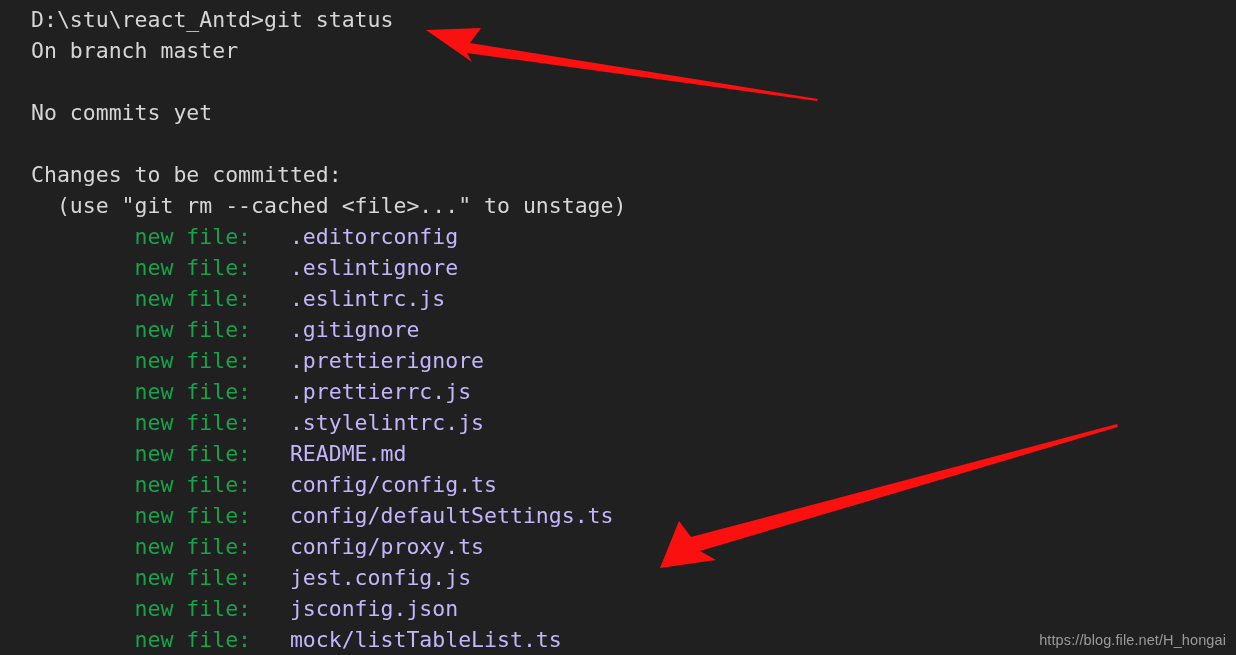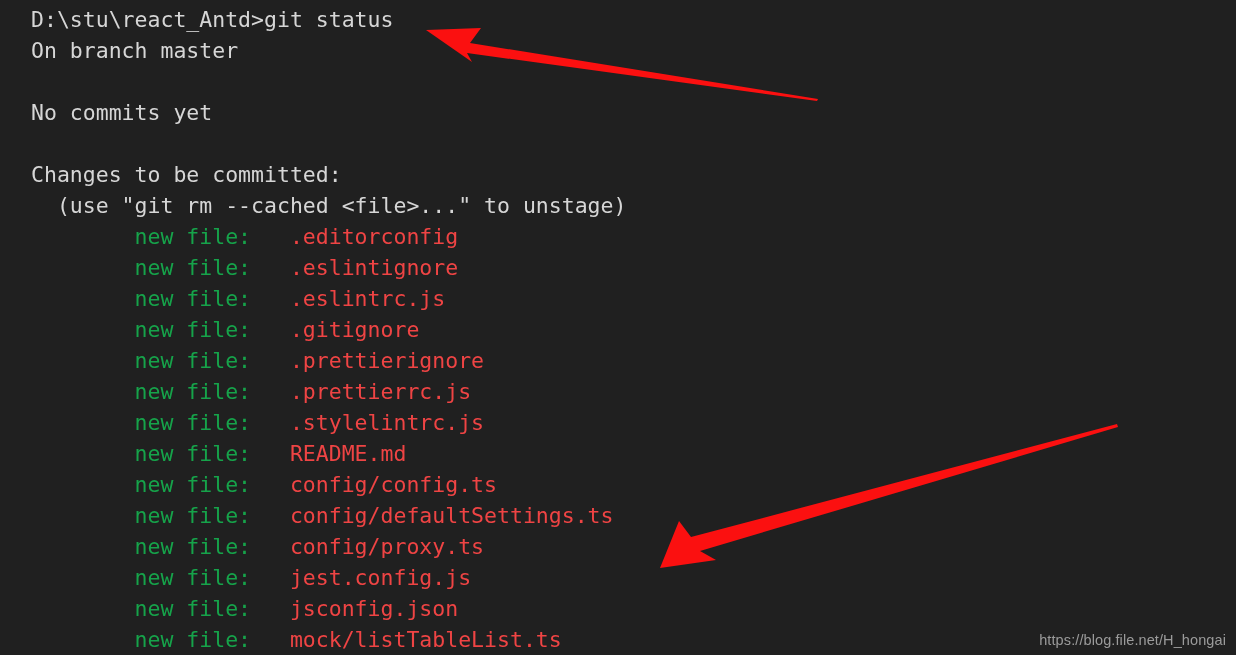--- a/index.html
+++ b/index.html
@@ -32,21 +32,21 @@
     white-space: pre;
     color: #d6d6d6;
   }
   .line.blank {
     color: transparent;
   }
   .status-col {
     color: #16a34a;
   }
   .file-col {
-    color: #ef4444;
+    color: #c4b5fd;
   }
   #arrow-layer {
     position: absolute;
     left: 0;
     top: 0;
     width: 1236px;
     height: 655px;
     pointer-events: none;
   }
   #watermark {

